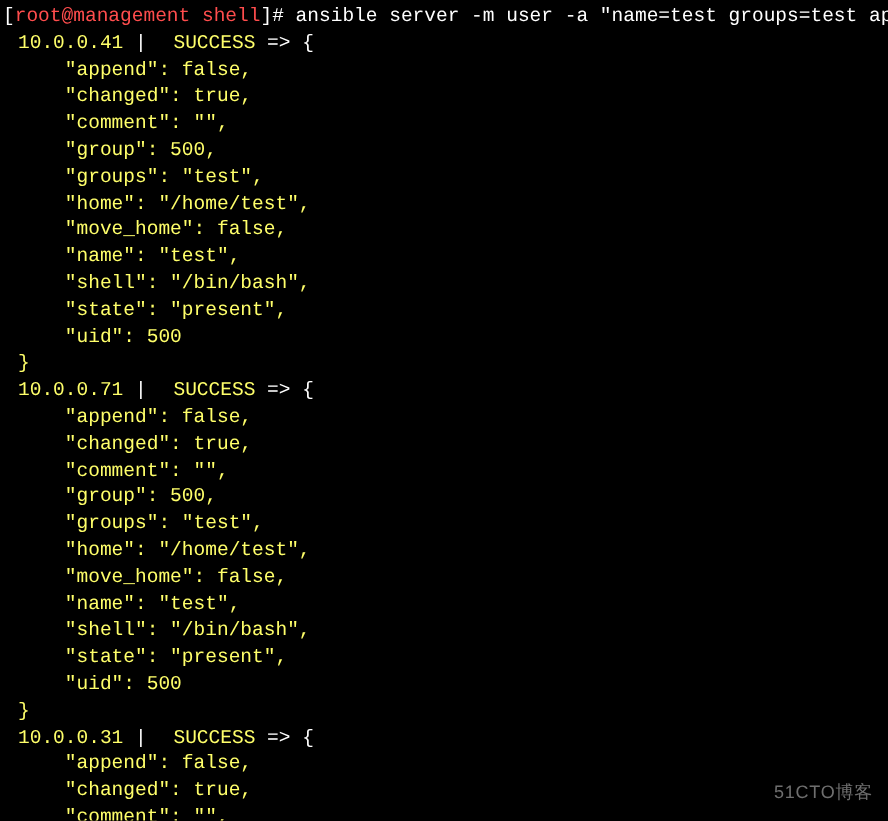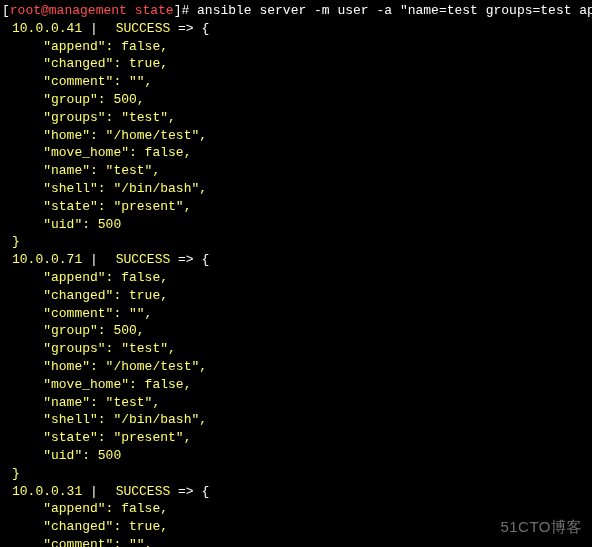--- a/index.html
+++ b/index.html
@@ -21,28 +21,28 @@
   }
   .red { color: #ff4d4d; }
   .yellow { color: #ffff6a; margin-left: 10px; }
   .white { color: #ffffff; }
   .watermark {
     position: absolute;
     right: 10px;
     bottom: 10px;
     color: rgba(200,200,200,0.55);
     font-family: Arial, "Microsoft YaHei", sans-serif;
-    font-size: 15px;
+    font-size: 12px;
     letter-spacing: 0.5px;
   }
 </style>
 </head>
 <body>
 
-<div class="terminal"><span class="white">[</span><span class="red">root@management state</span><span class="white">]# </span><span class="white">ansible server -m user -a "name=test groups=test append=no"</span>
+<div class="terminal"><span class="white">[</span><span class="red">root@management shell</span><span class="white">]# </span><span class="white">ansible server -m user -a "name=test groups=test append=no"</span>
 <span class="yellow">10.0.0.41</span><span class="white"> | </span><span class="yellow">SUCCESS</span><span class="white"> =&gt; {</span>
 <span class="yellow">    "append": false, </span>
 <span class="yellow">    "changed": true, </span>
 <span class="yellow">    "comment": "", </span>
 <span class="yellow">    "group": 500, </span>
 <span class="yellow">    "groups": "test", </span>
 <span class="yellow">    "home": "/home/test", </span>
 <span class="yellow">    "move_home": false, </span>
 <span class="yellow">    "name": "test", </span>
 <span class="yellow">    "shell": "/bin/bash", </span>

